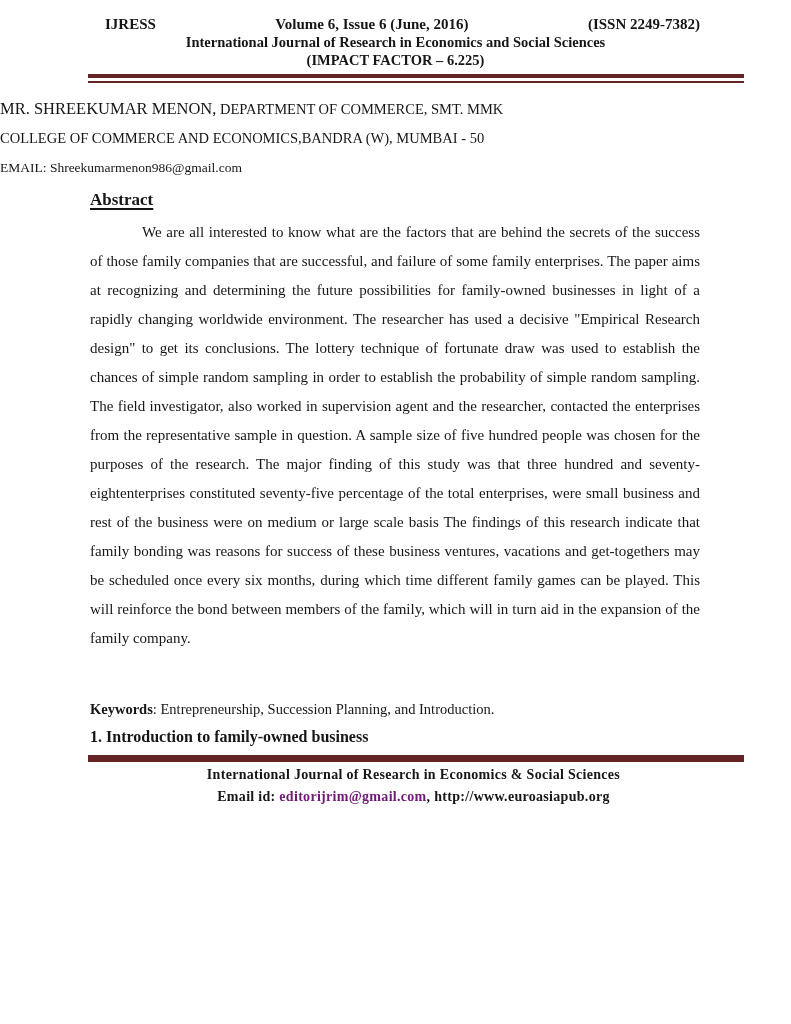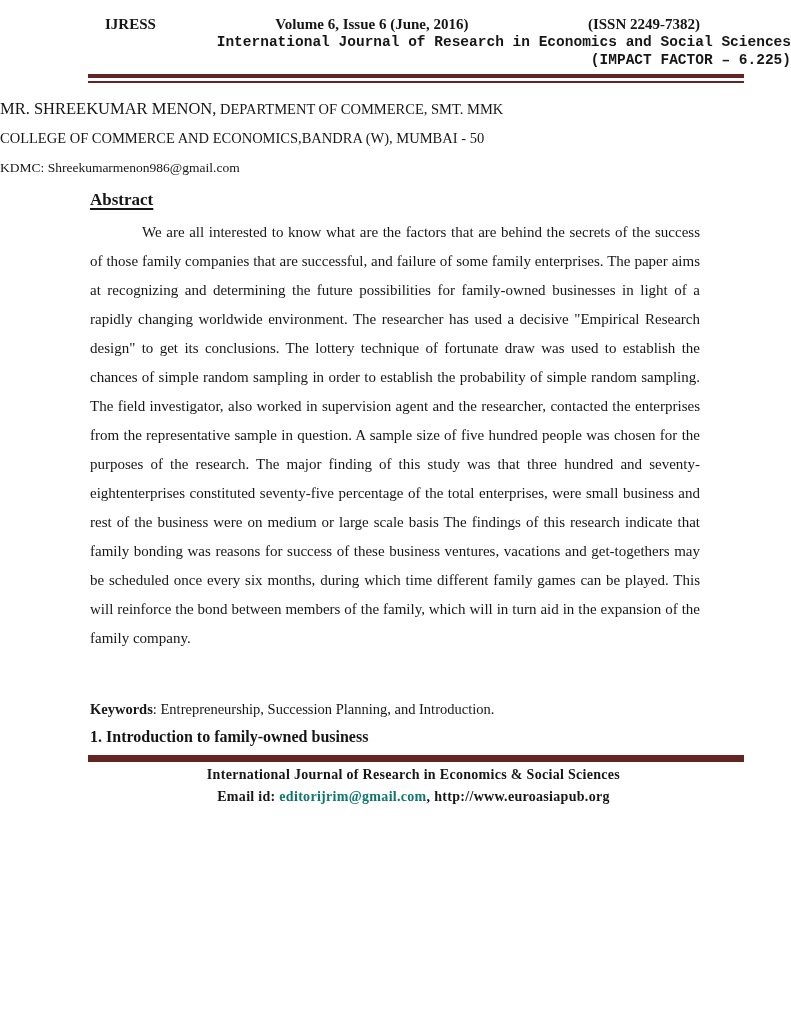--- a/index.html
+++ b/index.html
@@ -8,21 +8,21 @@
     font-family:"Liberation Serif","DejaVu Serif",serif; color:#161616;
     overflow:hidden;
   }
   
   .hdr-line1 {
     display:flex; justify-content:space-between; align-items:baseline;
     margin:15px 91px 0 90px; padding-left:15px;
     font-weight:bold; font-size:15px; line-height:18px;
   }
   .hdr-line2, .hdr-line3 {
-    text-align:right; font-weight:bold; font-size:14.5px; line-height:18px;font-family:Liberation Mono, monospace;
+    text-align:center; font-weight:bold; font-size:14.5px; line-height:18px;
   }
   .rule-double { margin:5px 47px 0 88px; }
   .rule-thick { height:4px; background:#632423; }
   .rule-gap   { height:3px; background:#ffffff; }
   .rule-thin  { height:2px; background:#632423; }
   
   .paper-title {
     margin-top:7px; text-align:center; font-weight:bold;
     font-size:15.5px; line-height:33px; letter-spacing:0.3px;
   }
@@ -43,21 +43,21 @@
   
   .keywords { margin:46px 91px 0 90px; font-size:14.5px; line-height:20px; }
   .keywords .kw-label { font-weight:bold; }
   .section-h { margin:7px 91px 0 90px; font-size:16px; font-weight:bold; line-height:21px; }
   
   .footer-bar { margin:8px 47px 0 88px; height:7px; background:#632423; }
   .footer-text {
     margin-top:3px; text-align:center; font-weight:bold;
     font-size:14px; line-height:19px; letter-spacing:0.3px;padding-left:36px;
   }
-  .footer-email { color:#0f766e; text-decoration:none; }
+  .footer-email { color:#701a75; text-decoration:none; }
   
   .pagenum {
     position:absolute; right:1px; top:951px; width:45px; text-align:center;
   }
   .pagenum .green-bar { height:6px; background:#9fbe63; }
   .pagenum .num {
     display:block; margin:2px 3px 3px 3px; font-weight:bold; font-size:17px;
     line-height:24px; border-bottom:2.5px solid #161616;
   }
 </style>
@@ -77,21 +77,21 @@
   <div class="rule-double">
     <div class="rule-thick"></div>
     <div class="rule-gap"></div>
     <div class="rule-thin"></div>
   </div>
 
 
   <div class="author-block">
     <div><span class="author-name">MR. SHREEKUMAR MENON,</span><span class="author-dept"> DEPARTMENT OF COMMERCE, SMT. MMK</span></div>
     <div class="author-line2">COLLEGE OF COMMERCE AND ECONOMICS,BANDRA (W), MUMBAI - 50</div>
-    <div class="author-email"><span>KDMC: </span><span>Shreekumarmenon986@gmail.com</span></div>
+    <div class="author-email"><span>EMAIL: </span><span>Shreekumarmenon986@gmail.com</span></div>
   </div>
 
   <div class="abstract-h">Abstract</div>
   <p class="abstract-body">We are all interested to know what are the factors that are behind the secrets of the success of those family companies that are successful, and failure of some family enterprises. The paper aims at recognizing and determining the future possibilities for family-owned businesses in light of a rapidly changing worldwide environment. The researcher has used a decisive "Empirical Research design" to get its conclusions. The lottery technique of fortunate draw was used to establish the chances of simple random sampling in order to establish the probability of simple random sampling. The field investigator, also worked in supervision agent and the researcher, contacted the enterprises from the representative sample in question. A sample size of five hundred people was chosen for the purposes of the research. The major finding of this study was that three hundred and seventy-eightenterprises constituted seventy-five percentage of the total enterprises, were small business and rest of the business were on medium or large scale basis The findings of this research indicate that family bonding was reasons for success of these business ventures, vacations and get-togethers may be scheduled once every six months, during which time different family games can be played. This will reinforce the bond between members of the family, which will in turn aid in the expansion of the family company.</p>
 
   <div class="keywords">
     <span class="kw-label">Keywords</span><span>: Entrepreneurship, Succession Planning, and Introduction.</span>
   </div>
 
   <div class="section-h">1. Introduction to family-owned business</div>

